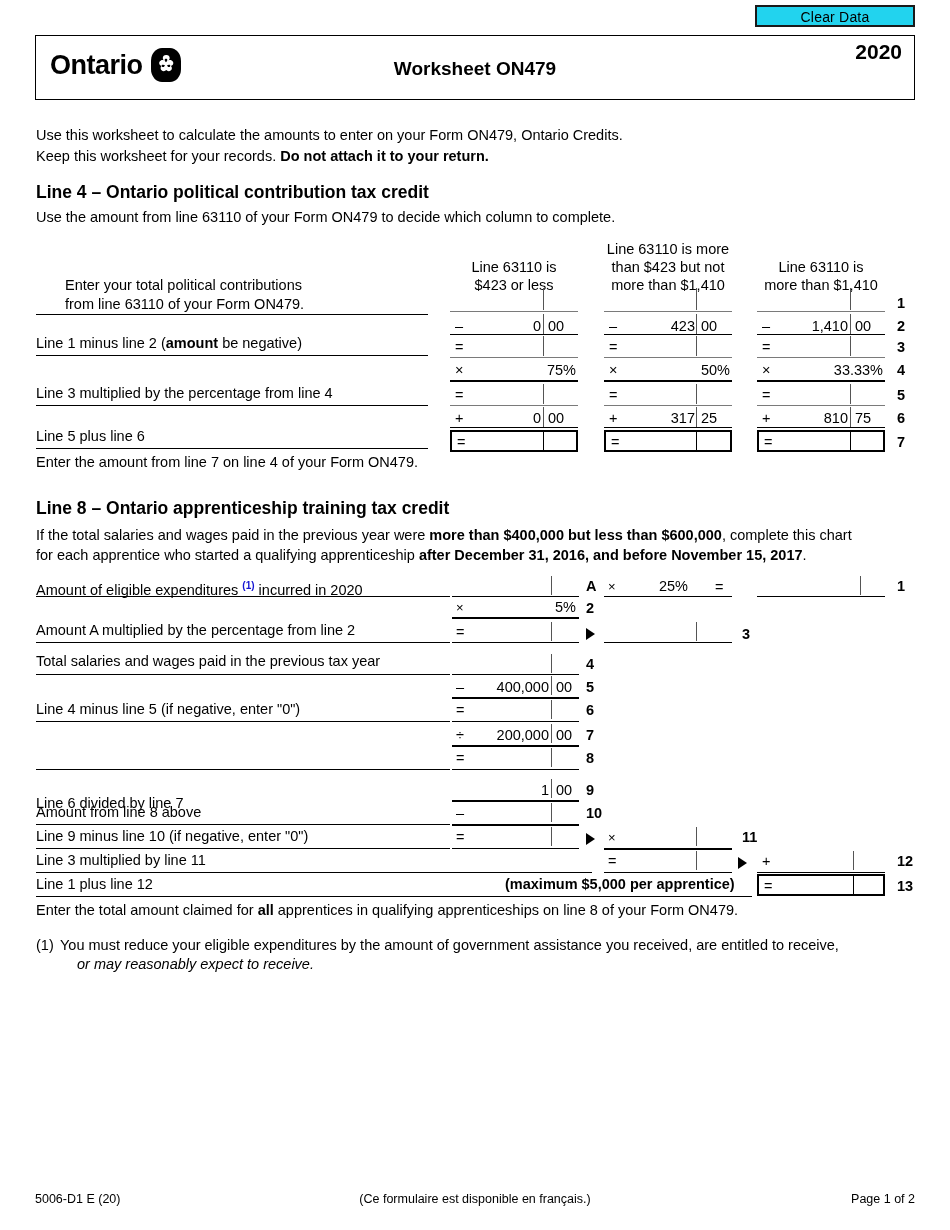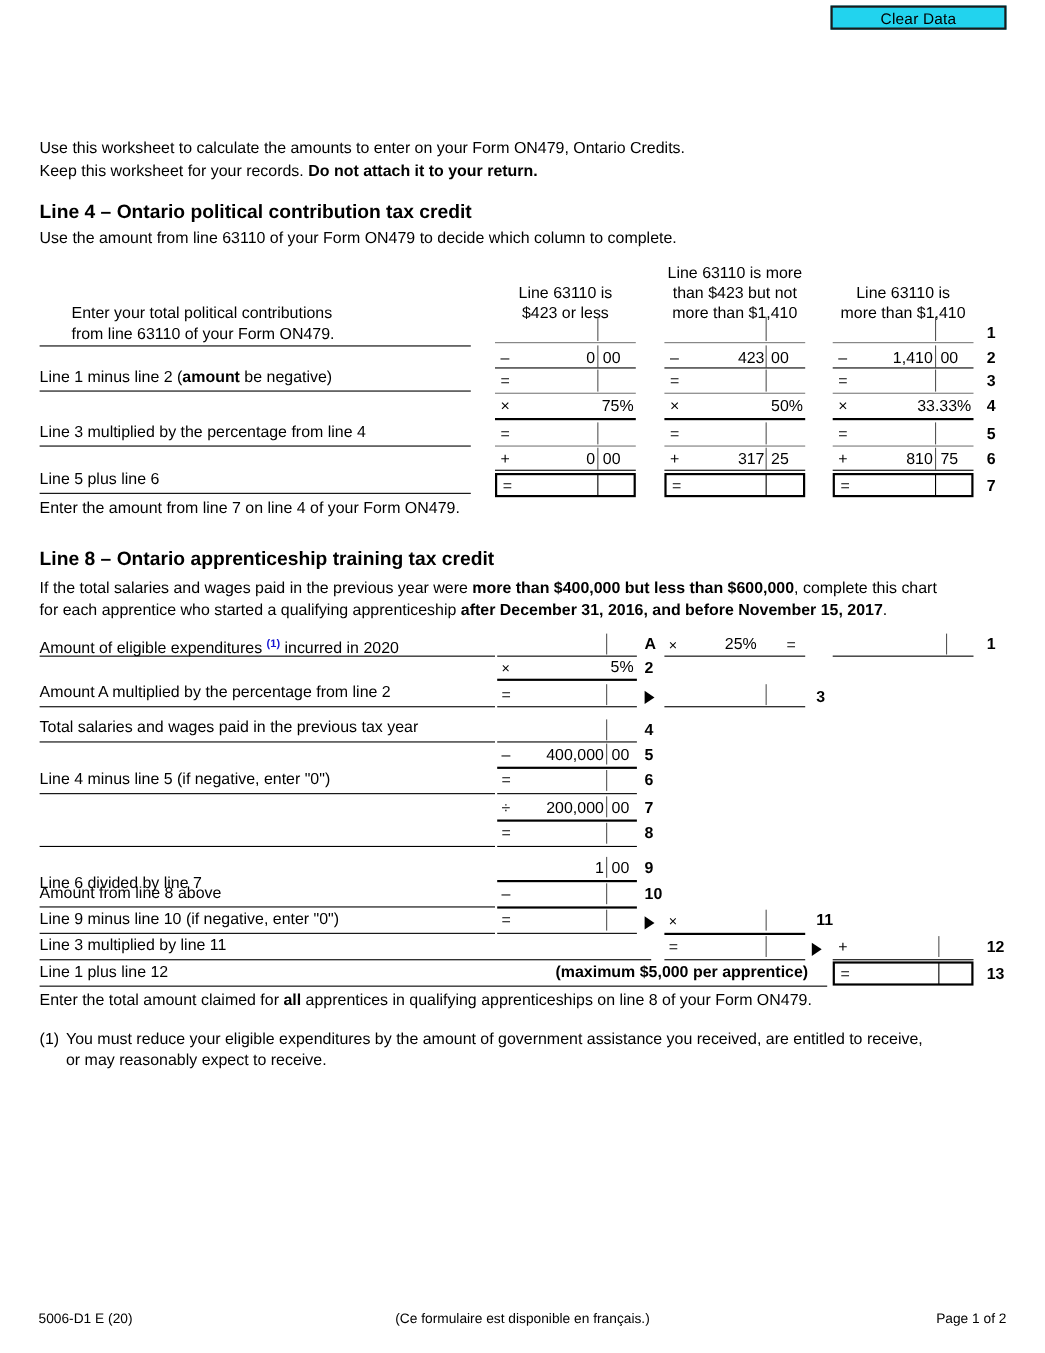--- a/index.html
+++ b/index.html
@@ -82,20 +82,34 @@
 </style>
 </head>
 <body>
 
 <div class="page">
 
   <div class="clear-btn">
     <span>Clear Data</span>
   </div>
 
+  <div class="title-band">
+    <div class="logo-wrap">
+      <span class="logo-text">Ontario</span>
+      <svg class="trillium" viewBox="0 0 60 68">
+        <rect x="0" y="0" width="60" height="68" rx="22" ry="26" fill="#000"></rect>
+        <path fill="#fff" d="M30 14c-3.6 0-6.4 2.6-6.4 5.9 0 2.1 1.1 3.7 2.6 5.1-2.1-.9-4.4-1.1-6.4-.2-3.2 1.5-4.4 5.1-2.7 8 1 1.7 2.8 2.7 4.8 2.9-1.6 1.2-2.7 2.9-2.7 4.8 0 3.3 2.9 5.9 6.4 5.9 2 0 3.7-.9 4.9-2.2 1.2 1.3 2.9 2.2 4.9 2.2 3.5 0 6.4-2.6 6.4-5.9 0-1.9-1.1-3.6-2.7-4.8 2-.2 3.8-1.2 4.8-2.9 1.7-2.9.5-6.5-2.7-8-2-.9-4.3-.7-6.4.2 1.5-1.4 2.6-3 2.6-5.1 0-3.3-2.8-5.9-6.4-5.9z"></path>
+        <path fill="#000" d="M30 21.5c1.6 0 2.7 1.1 2.7 2.4 0 1.6-1.6 3.2-2.7 4.6-1.1-1.4-2.7-3-2.7-4.6 0-1.3 1.1-2.4 2.7-2.4z"></path>
+        <path fill="#000" d="M21.9 37.1c-.8-1.3-.3-2.8.9-3.4 1.4-.7 3.5.1 5.2.6-.9 1.5-1.9 3.5-3.4 3.8-1.2.2-2.2-.2-2.7-1z"></path>
+        <path fill="#000" d="M38.1 37.1c-.5.8-1.5 1.2-2.7 1-1.5-.3-2.5-2.3-3.4-3.8 1.7-.5 3.8-1.3 5.2-.6 1.2.6 1.7 2.1.9 3.4z"></path>
+      </svg>
+    </div>
+    <div class="band-title">Worksheet ON479</div>
+    <div class="band-year">2020</div>
+  </div>
 
   <div class="txt" style="left:36px; top:126px;">Use this worksheet to calculate the amounts to enter on your Form ON479, Ontario Credits.</div>
   <div class="txt" style="left:36px; top:147px;"><span>Keep this worksheet for your records. </span><span class="b">Do not attach it to your return.</span></div>
 
   <div class="h2" style="left:36px; top:182px;">Line 4 – Ontario political contribution tax credit</div>
   <div class="txt" style="left:36px; top:208px;">Use the amount from line 63110 of your Form ON479 to decide which column to complete.</div>
 
   <div class="colhead" style="left:450px; top:258px; width:128px;"><span style="white-space:pre-line">Line 63110 is
 $423 or less</span></div>
   <div class="colhead" style="left:604px; top:240px; width:128px;"><span style="white-space:pre-line">Line 63110 is more
@@ -320,21 +334,21 @@
   <div class="rule med" style="left:36px; top:896px; width:716px;"></div>
   <div class="totbox" style="left:757px; top:874px; width:128px; height:22px;"></div>
   <div class="op" style="left:764px; top:878px;">=</div>
   <div class="vsep dark" style="left:853px; top:875px; height:20px;"></div>
   <div class="lineno" style="left:897px; top:878px;">13</div>
 
   <div class="txt" style="left:36px; top:901px;"><span>Enter the total amount claimed for </span><span class="b">all</span><span> apprentices in qualifying apprenticeships on line 8 of your Form ON479.</span></div>
 
   <div class="txt" style="left:36px; top:936px;">(1)</div>
   <div class="txt" style="left:60px; top:936px;">You must reduce your eligible expenditures by the amount of government assistance you received, are entitled to receive,</div>
-  <div class="txt" style="left:60px; top:955px;">or may reasonably expect to receive.</div>
+  <div class="txt" style="left:77px; top:955px;font-style:italic;">or may reasonably expect to receive.</div>
 
   <div class="footer">
     <span class="fl">5006-D1 E (20)</span>
     <span class="fc">(Ce formulaire est disponible en français.)</span>
     <span class="fr">Page 1 of 2</span>
   </div>
 
 </div>
 
 </body></html>

